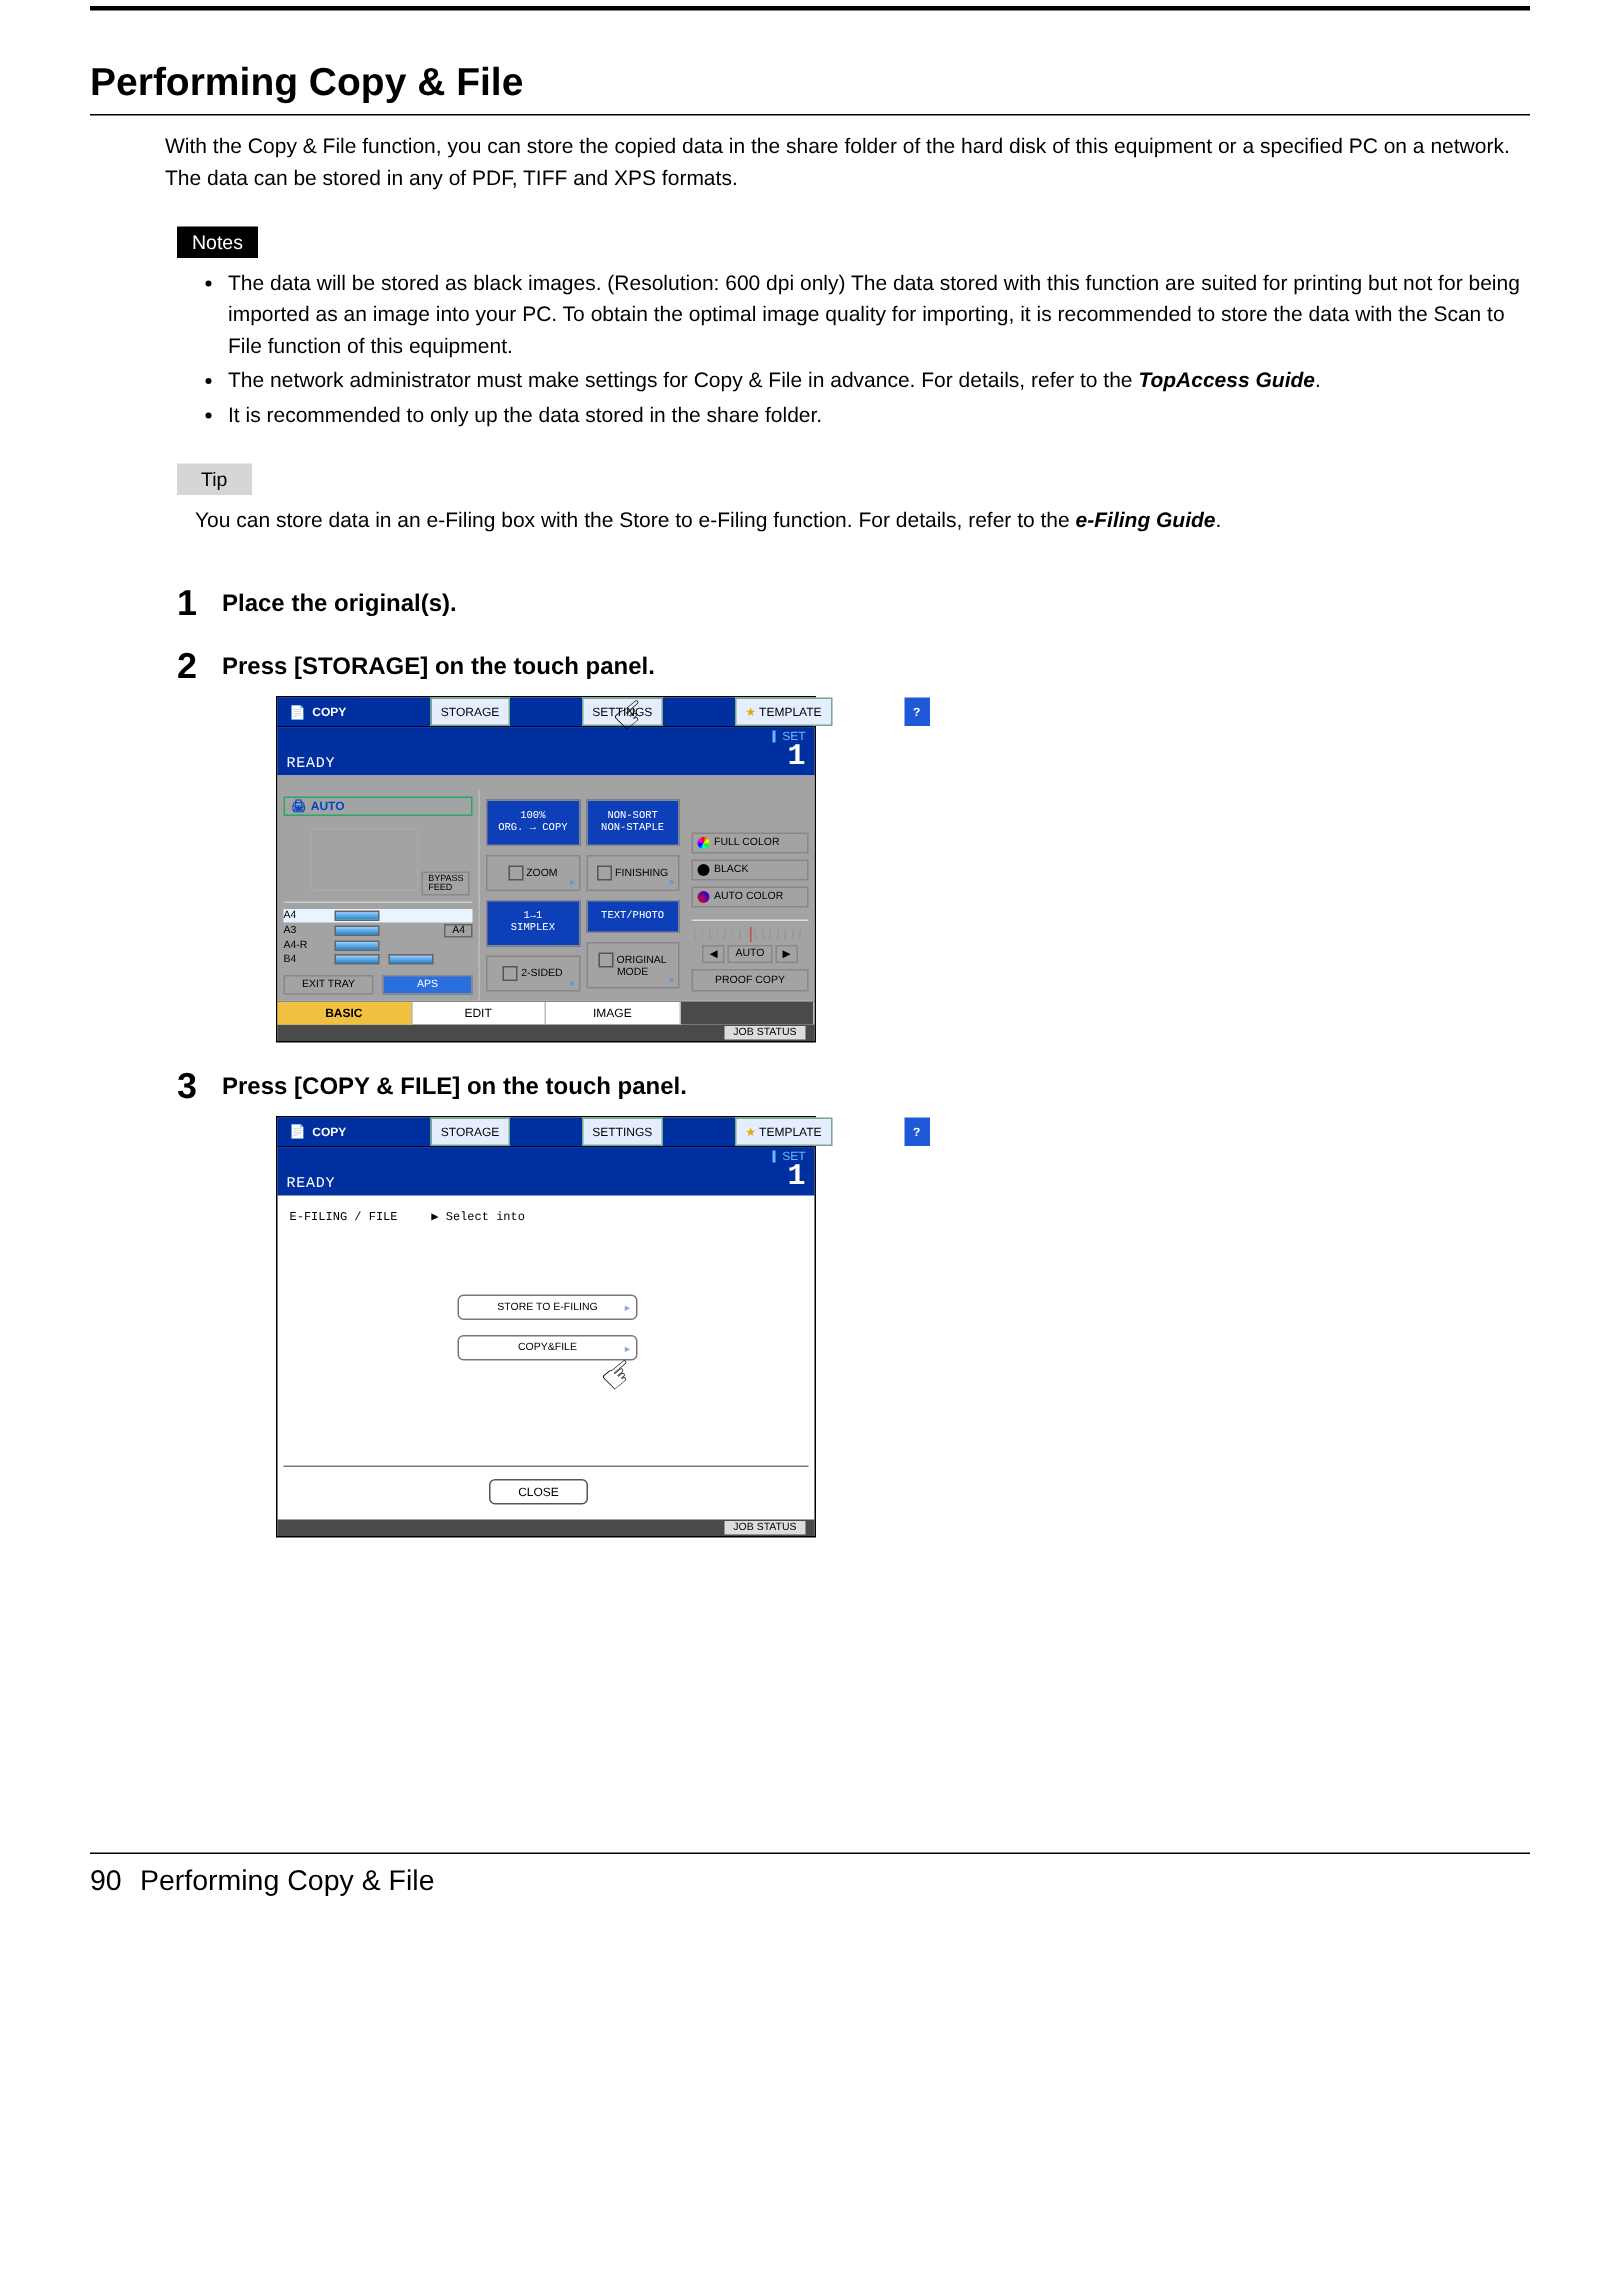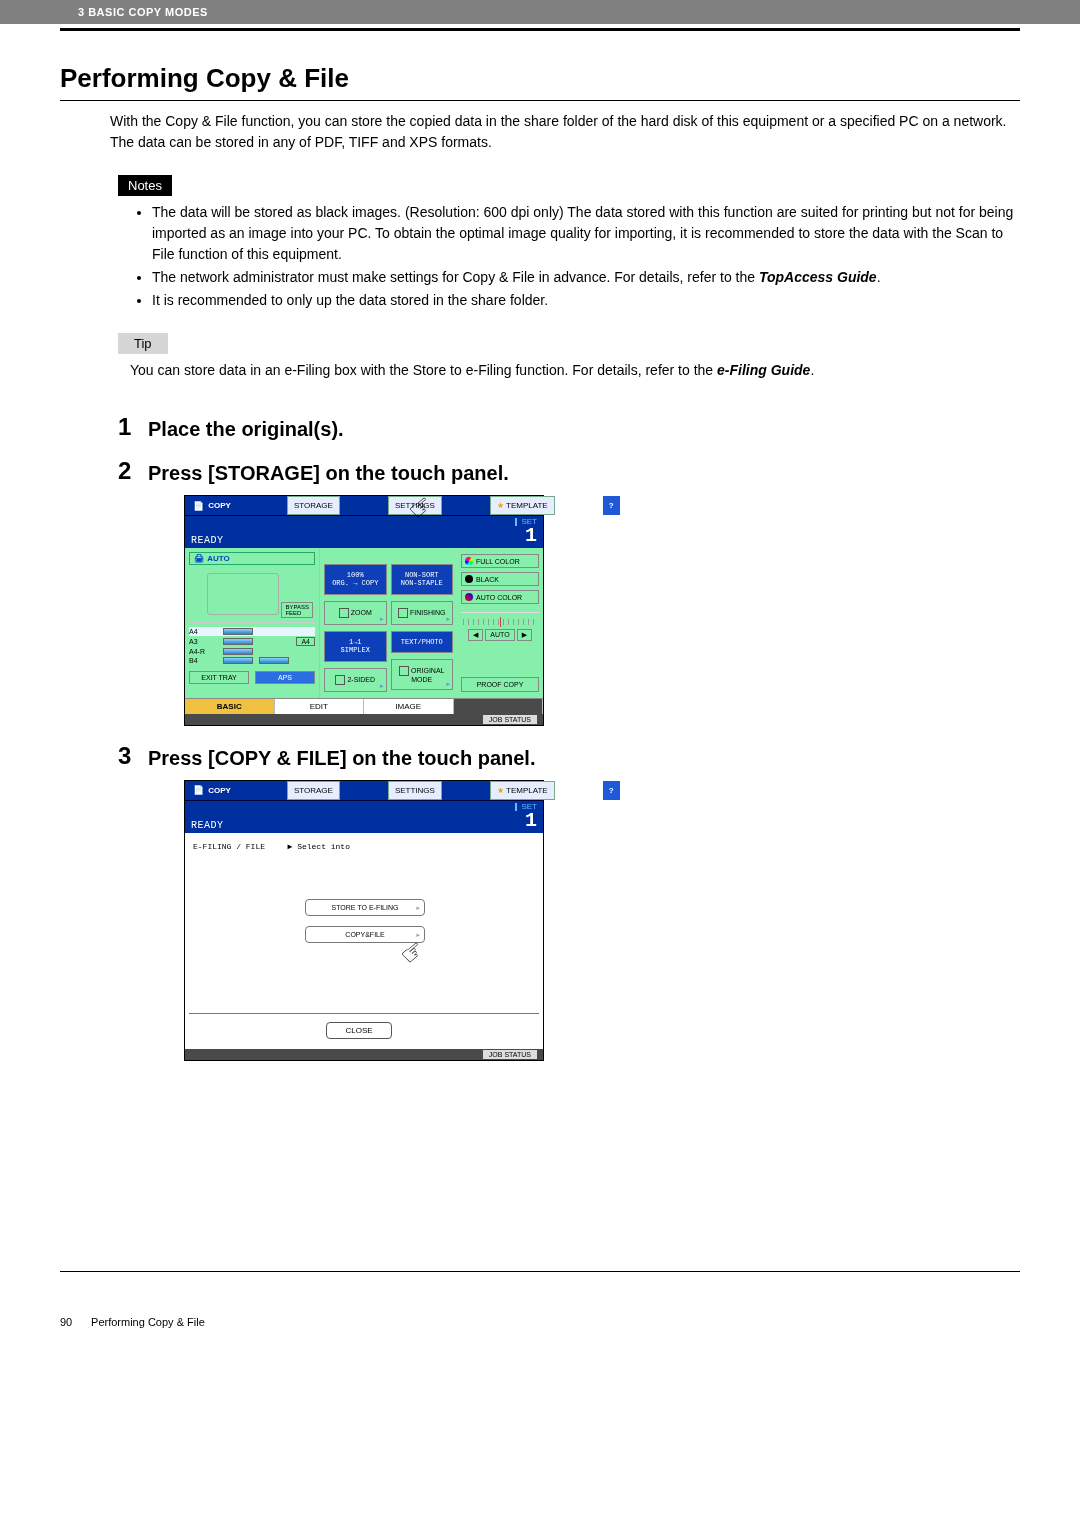--- a/index.html
+++ b/index.html
@@ -42,21 +42,21 @@
     background: #d6d6d6;
     font-size: 13px;
     padding: 3px 16px;
     margin: 0 0 6px 8px;
   }
   .tip-text { padding-left: 20px; line-height: 1.5; margin-bottom: 34px; }
   .steps { padding-left: 8px; }
   .step { display: flex; align-items: flex-start; margin-bottom: 18px; }
   .step-num { font-size: 24px; font-weight: bold; width: 30px; flex: 0 0 30px; line-height: 1; }
   .step-body { flex: 1; padding-top: 3px; }
-  .step-title { font-size: 20px; font-weight: bold; }
+  .step-title { font-size: 16px; font-weight: bold; }
   .step-img-wrap { margin: 10px 0 0 36px; }
 
   
   .panel {
     width: 360px;
     border: 1px solid #000;
     font-size: 9px;
     background: #fff;
   }
   .panel-tabs {
@@ -75,21 +75,21 @@
   .tb.help { background:#1e5ad8; color:#fff; border:none; width:18px; justify-content:center; font-weight:bold; }
   .panel-status {
     display:flex; justify-content:space-between; align-items:flex-end;
     background:#0030a0; color:#fff; padding:2px 6px 2px 6px; height:32px;
   }
   .panel-status .ready { font-family: "Courier New", monospace; font-size:10px; letter-spacing:.5px; }
   .panel-status .count { text-align:right; line-height:1; }
   .panel-status .count .set { color:#6bf; border-left:2px solid #6bf; padding-left:4px; font-size:8px; }
   .panel-status .count .one { font-family:"Courier New",monospace; font-size:20px; font-weight:bold; }
 
-  .panel-main { display:flex; background:#86efac; }
+  .panel-main { display:flex; background:#a3a3a3;align-items:flex-end; }
   .left-col { width:135px; border-right:1px solid #bbb; padding:4px; }
   .auto-bar { border:1px solid #2a6; color:#0046c8; font-weight:bold; font-size:8px; padding:1px 4px; display:flex; align-items:center; gap:3px; }
   .auto-bar::before { content:"🖨"; font-size:8px; }
   .printer-sketch { height:56px; border-bottom:1px solid #ccc; margin:2px 0 4px 0; position:relative; }
   .printer-sketch::before { content:""; position:absolute; left:18px; top:6px; width:70px; height:40px; border:1px solid #aaa; border-radius:3px; }
   .printer-sketch::after { content:"BYPASS\A FEED"; white-space:pre; position:absolute; right:2px; bottom:4px; border:1px solid #888; font-size:6px; padding:1px 3px; }
   .tray-list { font-size:7px; }
   .tray-row { display:flex; align-items:center; gap:6px; padding:1px 0; }
   .tray-row .sz { width:28px; }
   .tray-row .bar { width:30px; height:7px; border:1px solid #666; background:linear-gradient(#9cf,#28c); }
@@ -137,31 +137,28 @@
   .ef-sel { font-size:8px; font-family:"Courier New",monospace; margin-left:20px; }
   .ef-sel::before { content:"▶ "; }
   .center-btns { position:absolute; left:120px; top:66px; display:flex; flex-direction:column; gap:10px; }
   .center-btns .pbtn { width:120px; border:1px solid #777; border-radius:4px; font-size:7px; text-align:center; padding:4px 0; position:relative; }
   .center-btns .pbtn::after { content:"▸"; position:absolute; right:4px; top:4px; color:#8ac; }
   .hr-bottom { border:0; border-top:1px solid #777; margin:0 4px; }
   .close-wrap { text-align:center; padding:8px 10px 10px 0; }
   .close-btn { display:inline-block; border:1px solid #555; border-radius:4px; font-size:8px; padding:3px 18px; }
 
   .footer-rule { border:0; border-top:1px solid #000; margin-top:210px; }
-  .footer { padding:8px 0 0 0; font-size:11px;margin-top:36px; }
+  .footer { padding:8px 0 0 0; font-size:19px; }
   .footer .pn { display:inline-block; width:28px; }
 </style>
 </head>
 <body>
 
 <div class="page-wrap">
 
-  <div class="header-bar">
-    <div class="header-bar-inner">3 BASIC COPY MODES</div>
-  </div>
   <hr class="rule-thick">
 
   <h1 class="title">Performing Copy &amp; File</h1>
   <hr class="rule-thin">
 
   <div class="body-indent">
     <p class="intro">With the Copy &amp; File function, you can store the copied data in the share folder of the hard disk of this equipment or a specified PC on a network. The data can be stored in any of PDF, TIFF and XPS formats.</p>
 
     <div>
       <span class="notes-label">Notes</span>

